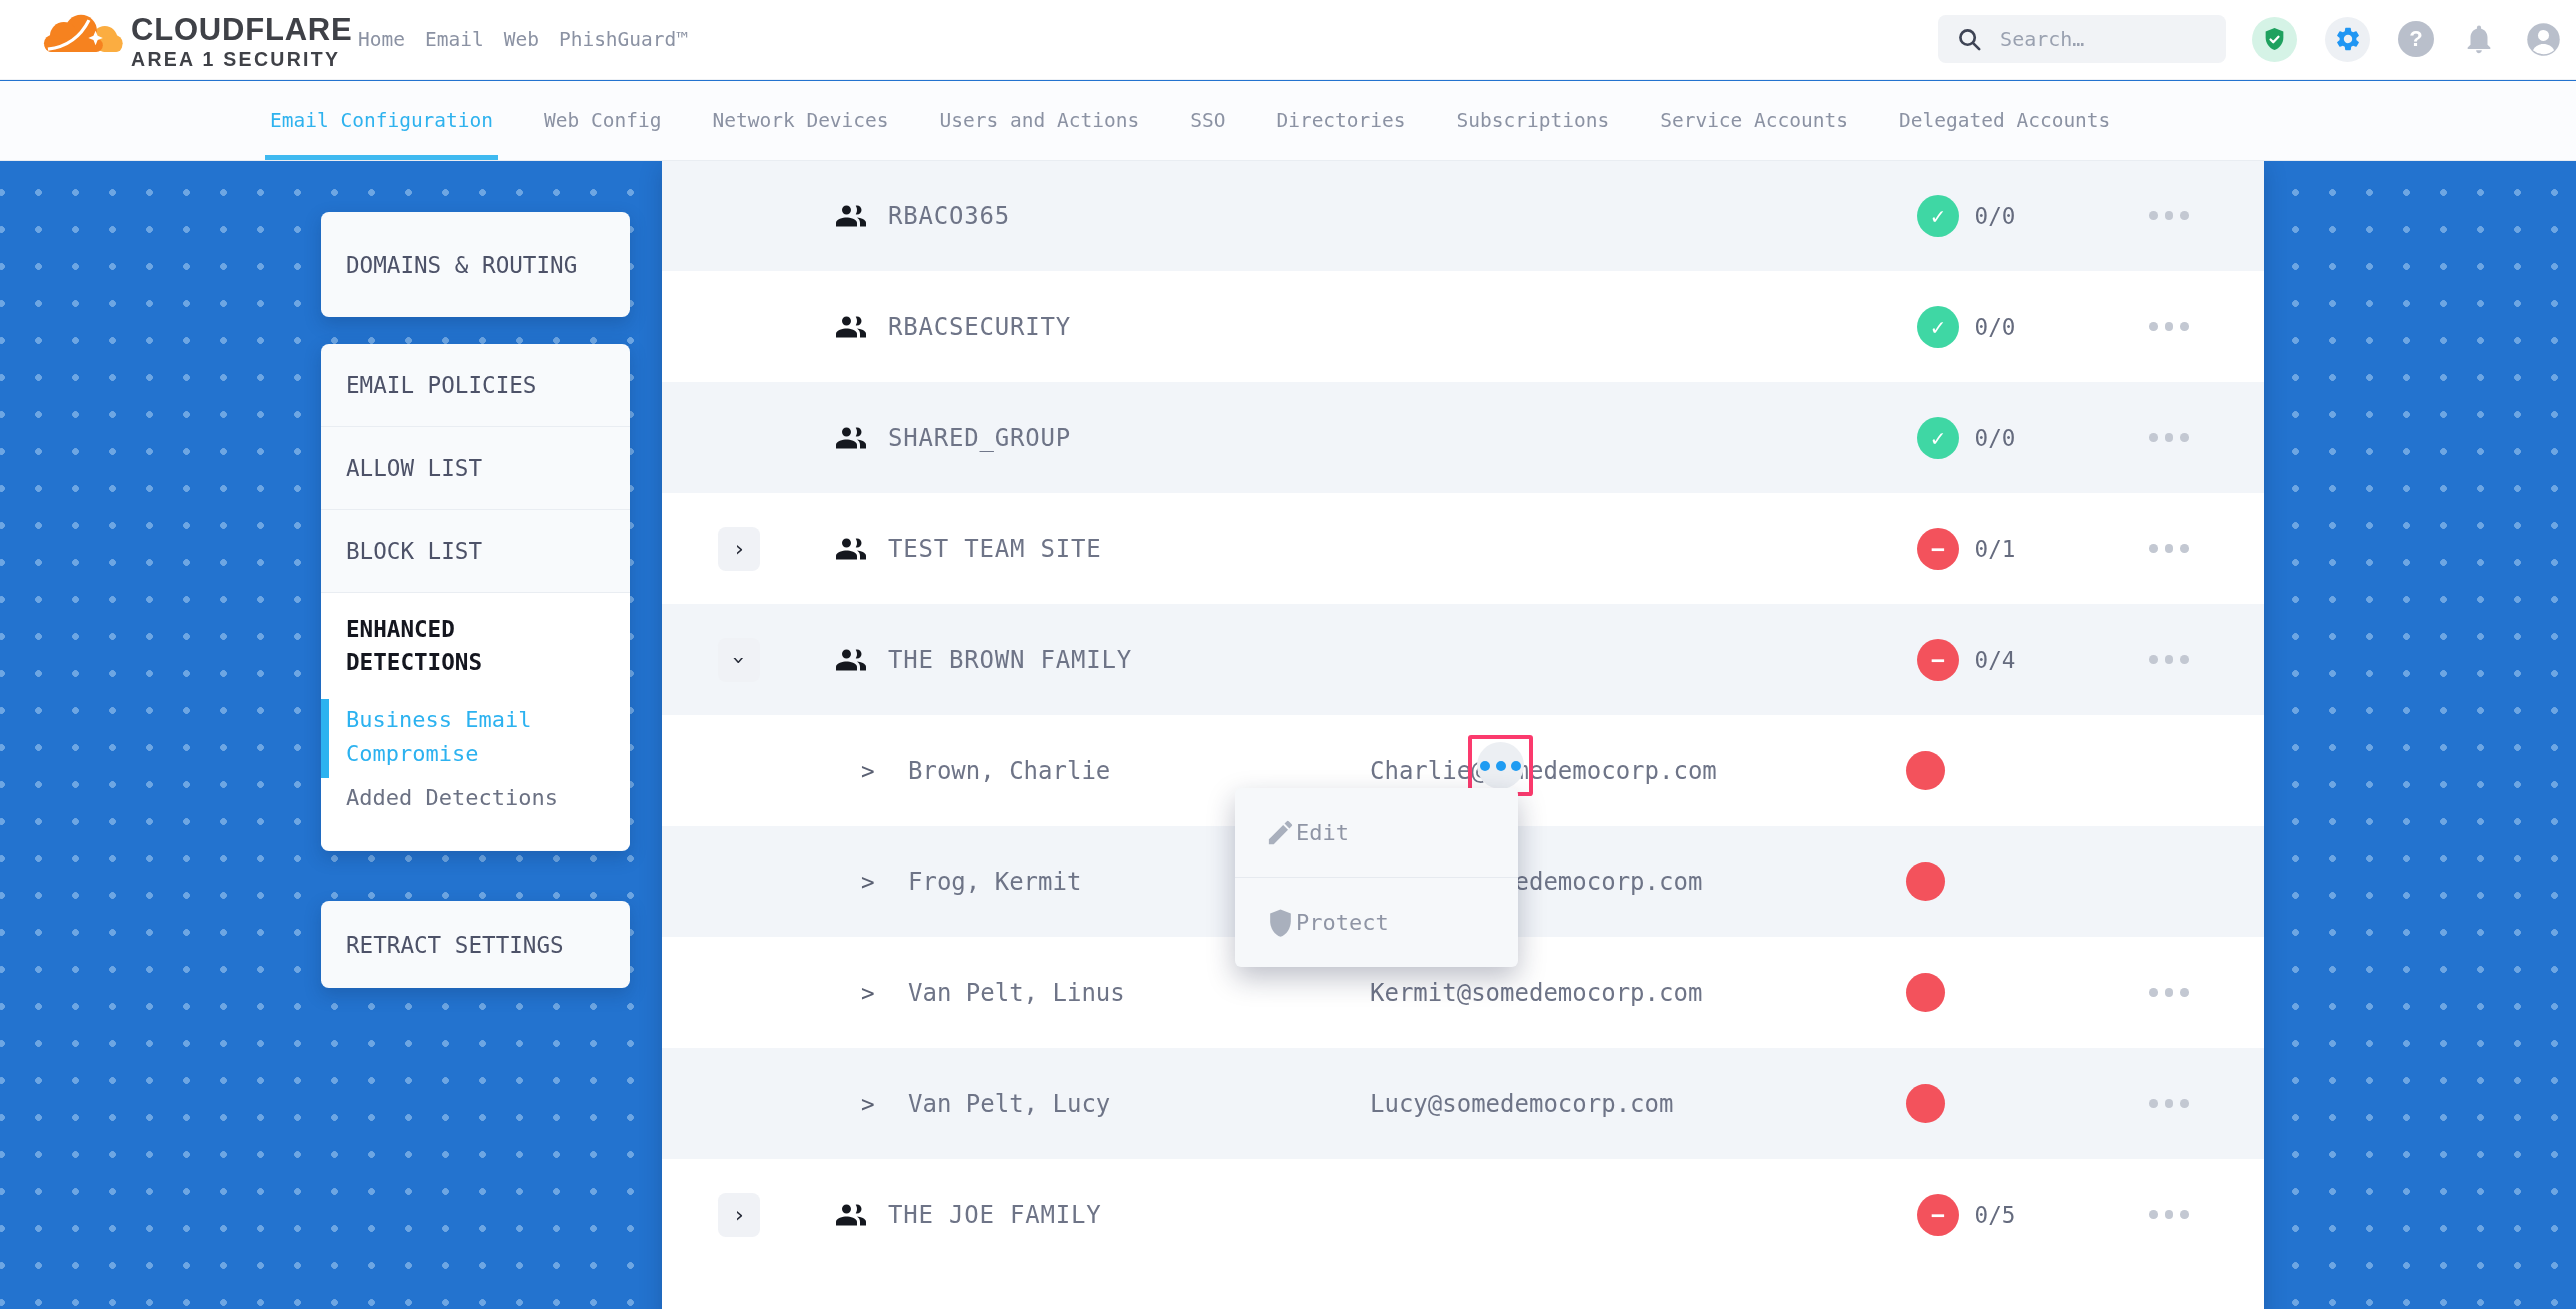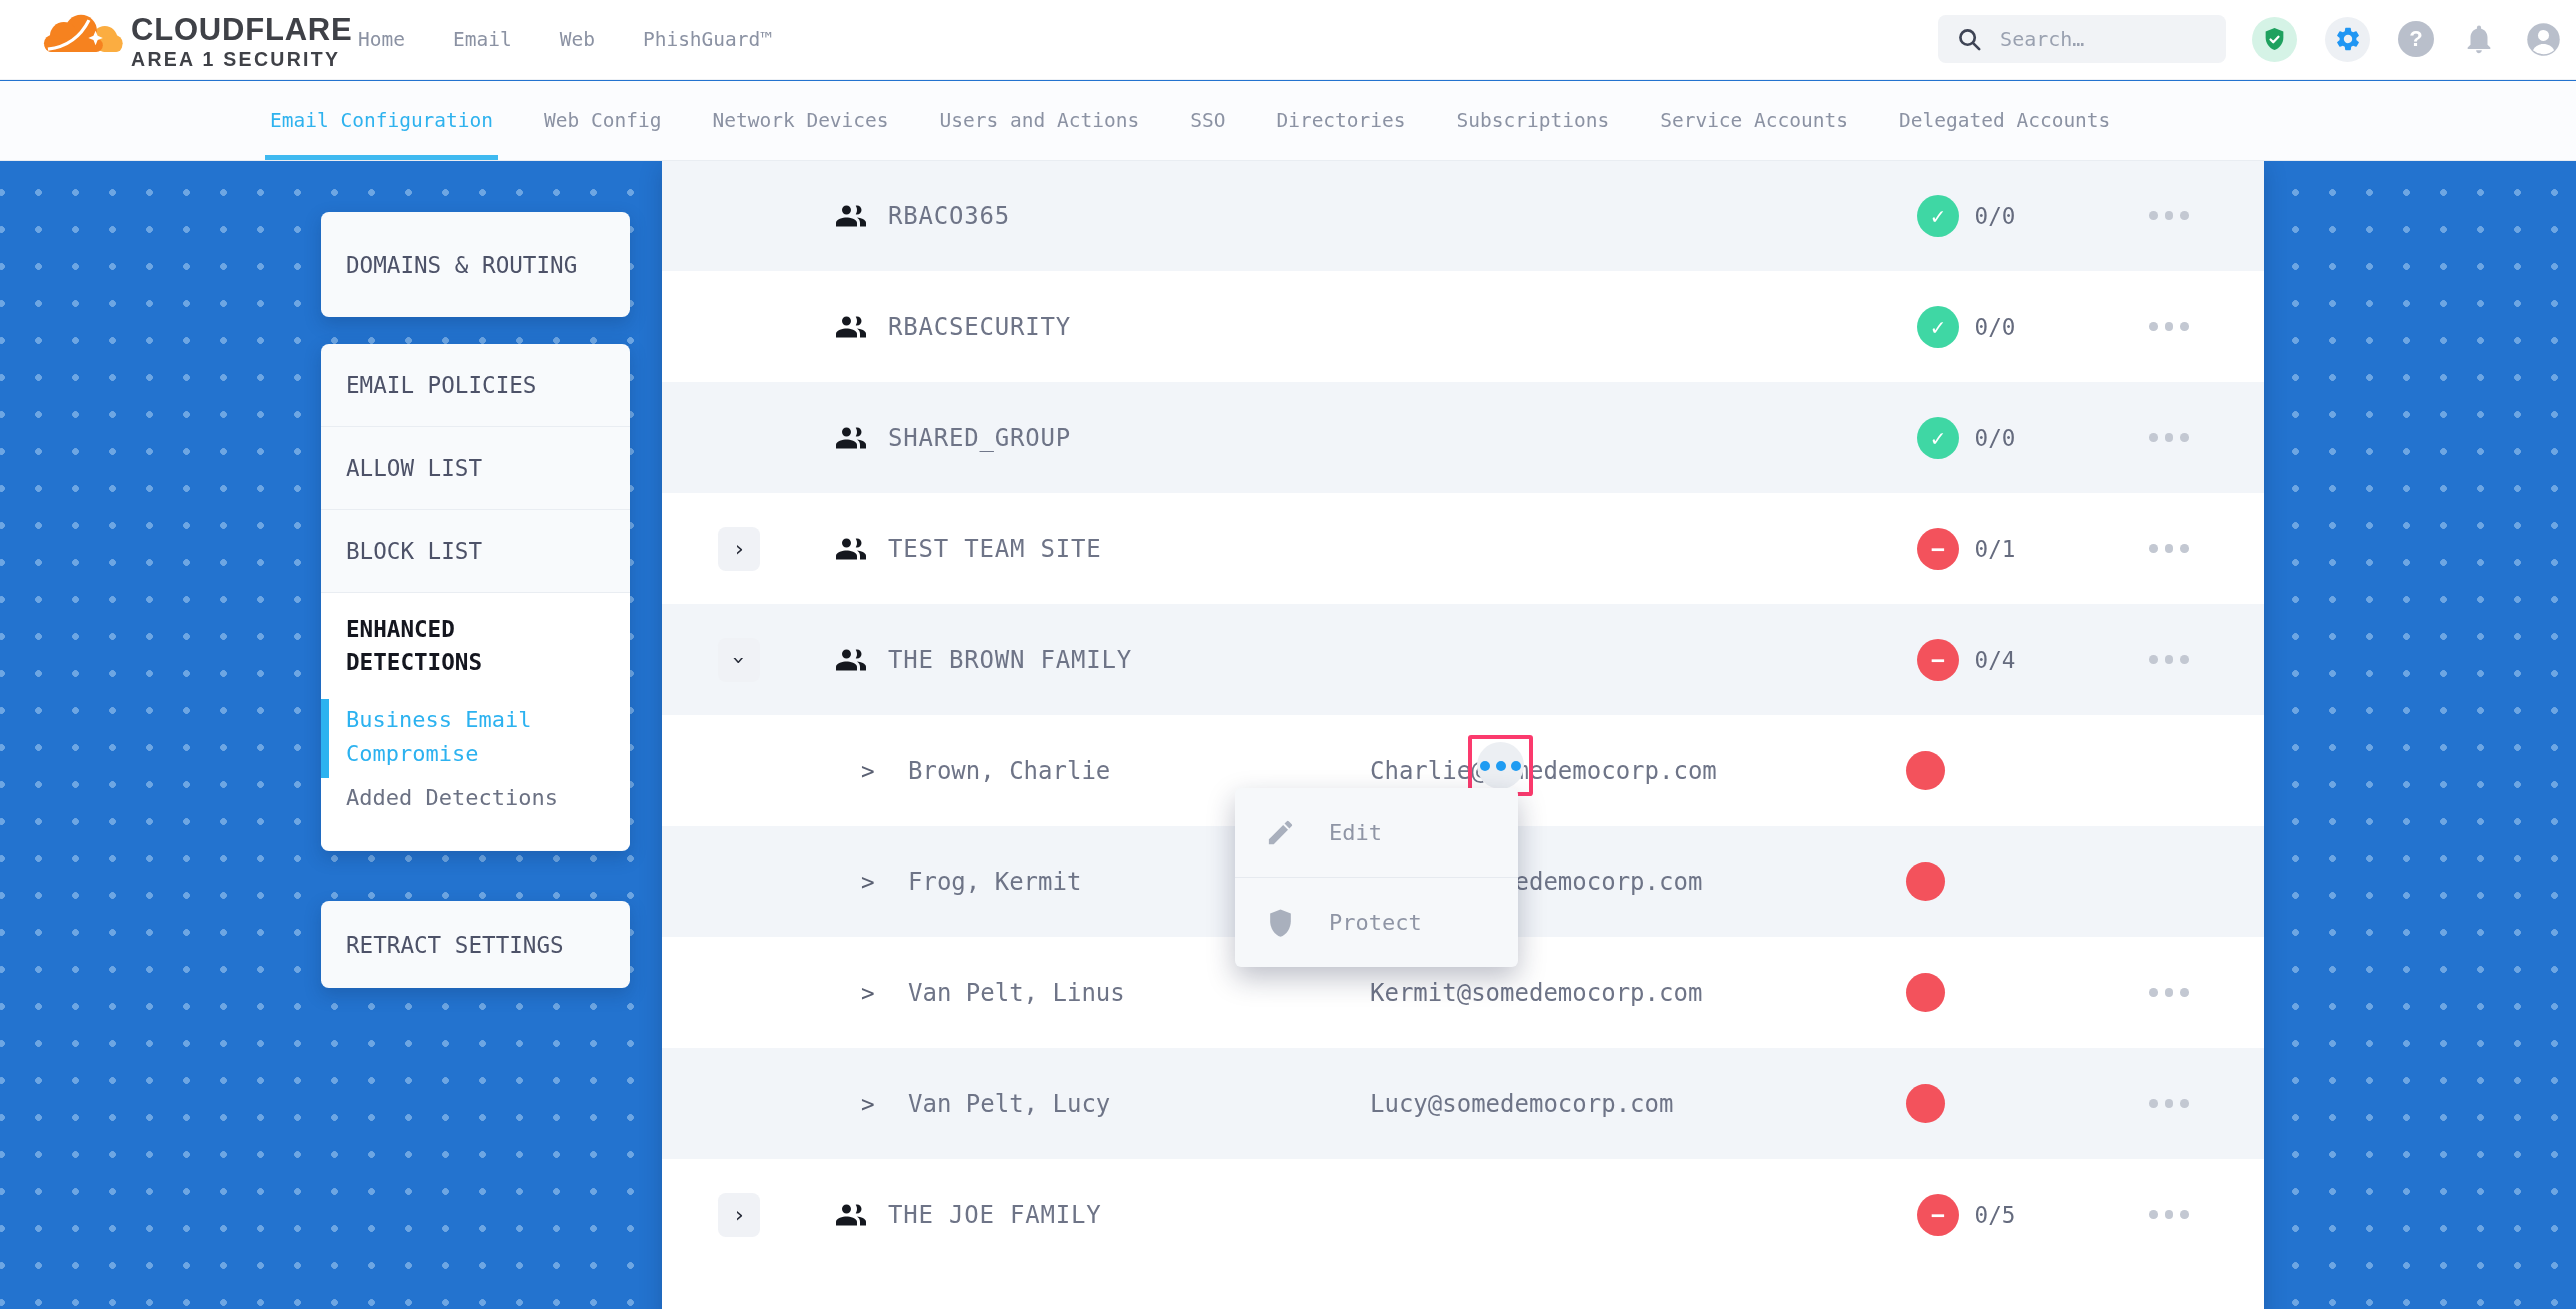--- a/index.html
+++ b/index.html
@@ -10,21 +10,21 @@
   }
   
   .header{
     position:absolute;left:0;top:0;width:2576px;height:79px;background:#ffffff;
     border-bottom:1.6px solid #eef1f5;z-index:30;
   }
   .logo{position:absolute;left:40px;top:7.8px;width:86px;height:62px;}
   .brand{position:absolute;left:131px;top:14px;line-height:1;font-family:Liberation Sans, sans-serif;}
   .brand .l1{font-size:31px;font-weight:bold;color:#3f4147;letter-spacing:0.8px;}
   .brand .l2{font-size:19.5px;font-weight:bold;color:#3f4147;letter-spacing:2.3px;margin-top:5.4px;}
-  .top-nav{position:absolute;left:358px;top:0;height:78px;display:flex;align-items:center;gap:48px;}
+  .top-nav{position:absolute;left:358px;top:0;height:78px;display:flex;align-items:center;gap:20px;}
   .top-nav .nav-item{font-size:19.5px;color:#8b92a3;cursor:pointer;white-space:nowrap;}
   .search-pill{
     position:absolute;left:1938px;top:15px;width:288px;height:48px;background:#f1f3f6;
     border-radius:7.8px;display:flex;align-items:center;padding:0 0 0 18px;box-sizing:border-box;
   }
   .search-pill input{
     border:none;background:transparent;outline:none;font-family:inherit;
     font-size:20px;color:#6d7486;margin-left:15.6px;width:195px;
   }
   .search-pill input::placeholder{color:#9aa1b0;}
@@ -105,21 +105,21 @@
     position:absolute;left:1468px;top:575px;width:65px;height:61px;border:4.7px solid #fb3a6d;border-radius:3.1px;
     display:flex;align-items:center;justify-content:center;box-sizing:border-box;z-index:55;background:transparent;
   }
   .hl-circle{width:47px;height:47px;border-radius:50%;background:#eceff3;display:flex;align-items:center;
     justify-content:center;gap:5.4px;cursor:pointer;}
   .hl-circle i{width:10px;height:10px;border-radius:50%;background:#1f9cf2;}
   .ctx-menu{
     position:absolute;left:1235px;top:628px;width:283px;background:#f6f8fa;border-radius:6.2px;
     box-shadow:0 11px 28px rgba(20,30,60,0.28);z-index:60;overflow:hidden;
   }
-  .ctx-item{height:89px;display:flex;align-items:center;padding-left:30px;gap:33px;cursor:pointer;}
+  .ctx-item{height:89px;display:flex;align-items:center;padding-left:30px;cursor:pointer;}
   .ctx-item + .ctx-item{border-top:1.6px solid #e6eaef;}
   .ctx-label{font-size:22px;color:#8f95a5;}
   svg{display:block;}
 </style>
 </head>
 <body>
 
 <div class="header">
   <div class="logo">
     <svg viewBox="0 0 130 72" width="86" height="56">

